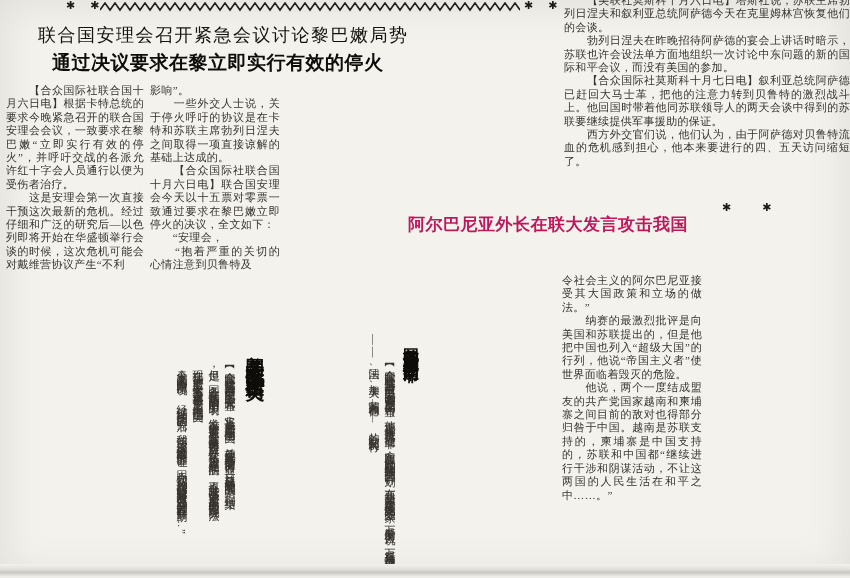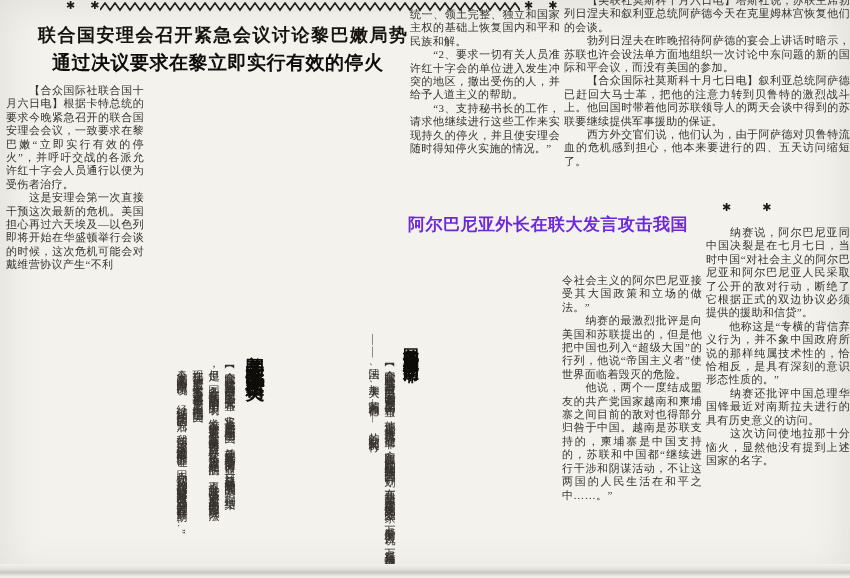--- a/index.html
+++ b/index.html
@@ -14,21 +14,21 @@
   .stars{font-size:11px;color:#1d1b18;letter-spacing:6px;font-family:"Liberation Sans",sans-serif;}
   .h-main{
     font-size:18px;font-weight:500;color:#17140f;letter-spacing:1.5px;white-space:nowrap;
     font-family:"Liberation Serif",serif;
   }
   .h-sub{
     font-size:19px;font-weight:700;color:#0f0d0a;letter-spacing:0.5px;white-space:nowrap;
     font-family:"Liberation Sans",sans-serif;
   }
   .h-mid{
-    font-size:17px;font-weight:700;color:#6d28d9;letter-spacing:0.5px;white-space:nowrap;
+    font-size:17px;font-weight:700;color:#be185d;letter-spacing:0.5px;white-space:nowrap;
     font-family:Liberation Mono, monospace;
   }
   .col{
     font-size:11px;line-height:13.4px;letter-spacing:0.35px;
     text-align:justify;text-justify:inter-character;
     white-space:pre-line;overflow:hidden;color:#36322d;
   }
   .vcol{
     writing-mode:vertical-rl;
     font-size:11px;line-height:16px;letter-spacing:1.5px;
@@ -54,44 +54,42 @@
 <div id="paper">
 
   <span class="abs stars" style="left:66px;top:-1px;">✱ ✱</span>
   <div class="abs" style="left:100px;top:2px;">
     <svg class="zig" width="420" height="10" viewBox="0 0 420 10">
       <path id="zigzag-path" d="M0 8 L5 1 L10 8 L15 1 L20 8 L25 1 L30 8 L35 1 L40 8 L45 1 L50 8 L55 1 L60 8 L65 1 L70 8 L75 1 L80 8 L85 1 L90 8 L95 1 L100 8 L105 1 L110 8 L115 1 L120 8 L125 1 L130 8 L135 1 L140 8 L145 1 L150 8 L155 1 L160 8 L165 1 L170 8 L175 1 L180 8 L185 1 L190 8 L195 1 L200 8 L205 1 L210 8 L215 1 L220 8 L225 1 L230 8 L235 1 L240 8 L245 1 L250 8 L255 1 L260 8 L265 1 L270 8 L275 1 L280 8 L285 1 L290 8 L295 1 L300 8 L305 1 L310 8 L315 1 L320 8 L325 1 L330 8 L335 1 L340 8 L345 1 L350 8 L355 1 L360 8 L365 1 L370 8 L375 1 L380 8 L385 1 L390 8 L395 1 L400 8 L405 1 L410 8 L415 1 L420 8" fill="none" stroke="#23201c" stroke-width="1.6"></path>
     </svg>
   </div>
   <span class="abs stars" style="left:524px;top:-1px;">✱ ✱</span>
 
-  <div class="abs h-main" style="left:38px;top:23px;font-weight:bold;">联合国安理会召开紧急会议讨论黎巴嫩局势</div>
+  <div class="abs h-main" style="left:38px;top:23px;">联合国安理会召开紧急会议讨论黎巴嫩局势</div>
   <div class="abs h-sub" style="left:52px;top:50px;">通过决议要求在黎立即实行有效的停火</div>
 
   <div class="abs col" style="left:6px;top:84px;width:138px;height:260px;">　　【合众国际社联合国十月六日电】根据卡特总统的要求今晚紧急召开的联合国安理会会议，一致要求在黎巴嫩“立即实行有效的停火”，并呼吁交战的各派允许红十字会人员通行以便为受伤者治疗。
-　　这是安理会第一次直接干预这次最新的危机。美国担心再过六天埃及—以色列即将开始在华盛顿举行会谈的时候，这次危机可能会对戴维营协议产生“不利</div>
-  <div class="abs col" style="left:410px;top:8px;width:150px;height:200px;">统一、领土完整、独立和国家主权的基础上恢复国内和平和民族和解。
-　　“2、要求一切有关人员准许红十字会的单位进入发生冲突的地区，撤出受伤的人，并给予人道主义的帮助。
-　　“3、支持秘书长的工作，请求他继续进行这些工作来实现持久的停火，并且使安理会随时得知停火实施的情况。”</div>
+　　这是安理会第一次直接干预这次最新的危机。经过仔细和广泛的研究后—以色列即将开始在华盛顿举行会谈的时候，这次危机可能会对戴维营协议产生“不利</div>
+  <div class="abs col" style="left:150px;top:84px;width:130px;height:250px;">影响”。
+　　一些外交人士说，关于停火呼吁的协议是在卡特和苏联主席勃列日涅夫之间取得一项直接谅解的基础上达成的。
+　　【合众国际社联合国十月六日电】联合国安理会今天以十五票对零票一致通过要求在黎巴嫩立即停火的决议，全文如下：
+　　“安理会，
+　　“抱着严重的关切的心情注意到贝鲁特及</div>
 
   <div class="abs col" style="left:564px;top:-6px;width:286px;height:216px;">　　【美联社莫斯科十月六日电】塔斯社说，苏联主席勃列日涅夫和叙利亚总统阿萨德今天在克里姆林宫恢复他们的会谈。
 　　勃列日涅夫在昨晚招待阿萨德的宴会上讲话时暗示，苏联也许会设法单方面地组织一次讨论中东问题的新的国际和平会议，而没有美国的参加。
 　　【合众国际社莫斯科十月七日电】叙利亚总统阿萨德已赶回大马士革，把他的注意力转到贝鲁特的激烈战斗上。他回国时带着他同苏联领导人的两天会谈中得到的苏联要继续提供军事援助的保证。
 　　西方外交官们说，他们认为，由于阿萨德对贝鲁特流血的危机感到担心，他本来要进行的四、五天访问缩短了。</div>
 
   <span class="abs stars" style="left:722px;top:201px;letter-spacing:14px;">✱      ✱</span>
 
   <div class="abs h-mid" style="left:408px;top:213px;">阿尔巴尼亚外长在联大发言攻击我国</div>
   <div class="abs col" style="left:562px;top:250px;width:140px;height:318px;margin-top:24px;">令社会主义的阿尔巴尼亚接受其大国政策和立场的做法。”
 　　纳赛的最激烈批评是向美国和苏联提出的，但是他把中国也列入“超级大国”的行列，他说“帝国主义者”使世界面临着毁灭的危险。
 　　他说，两个一度结成盟友的共产党国家越南和柬埔寨之间目前的敌对也得部分归咎于中国。越南是苏联支持的，柬埔寨是中国支持的，苏联和中国都“继续进行干涉和阴谋活动，不让这两国的人民生活在和平之中……。”</div>
-  <div class="abs col" style="left:706px;top:226px;width:144px;height:332px;">　　纳赛说，阿尔巴尼亚同中国决裂是在七月七日，当时中国“对社会主义的阿尔巴尼亚和阿尔巴尼亚人民采取了公开的敌对行动，断绝了它根据正式的双边协议必须提供的援助和信贷”。
-　　他称这是“专横的背信弃义行为，并不象中国政府所说的那样纯属技术性的，恰恰相反，是具有深刻的意识形态性质的。”
-　　纳赛还批评中国总理华国锋最近对南斯拉夫进行的具有历史意义的访问。
-　　这次访问使地拉那十分恼火，显然他没有提到上述国家的名字。</div>
 
   <div class="abs vhead vance" style="left:400px;top:334px;height:244px;">美国务卿万斯准备下周访问南非</div>
   <div class="abs vcol" style="left:274px;top:334px;width:124px;height:242px;">　　【合众国际社联合国十月五日电】美国国务卿万斯星期四宣布，他下星期将乘飞机前往南非，企图取得比勒陀利亚接纳联合国的计划，在西南非领土建立纳米比亚独立国家。万斯的发言人说，万斯将与推动这项计划的四个西方国家——法国、加拿大、英国和西德——的外交部长同行。</div>
 
   <div class="abs vhead smith" style="left:242px;top:341px;height:237px;">美国务院允许史密斯访美</div>
   <div class="abs vcol" style="left:4px;top:336px;width:234px;height:240px;">　　【合众国际社华盛顿十月四日电】国务院今天宣布，它将允许史密斯总理访问美国，希望他此行有助于使罗得西亚“日益残暴和危险的战争”得到结束。
 　　但是，国务院在长达四页的声明中表明，发给史密斯签证并不意味着承认罗得西亚政府（它认为这个政府是非法的），也不意味着承认史密斯所提出的内部解决办法。
 　　现在预计史密斯应二十七名参议员邀请将于今后三四天内抵达美国。
 　　今天发表的国务院声明说：“经过仔细和广泛的研究后，我们决定这一次破例发给申请的签证，因为我们认为这种访问能够对解决罗得西亚冲突的过程有所帮助……”</div>
 

